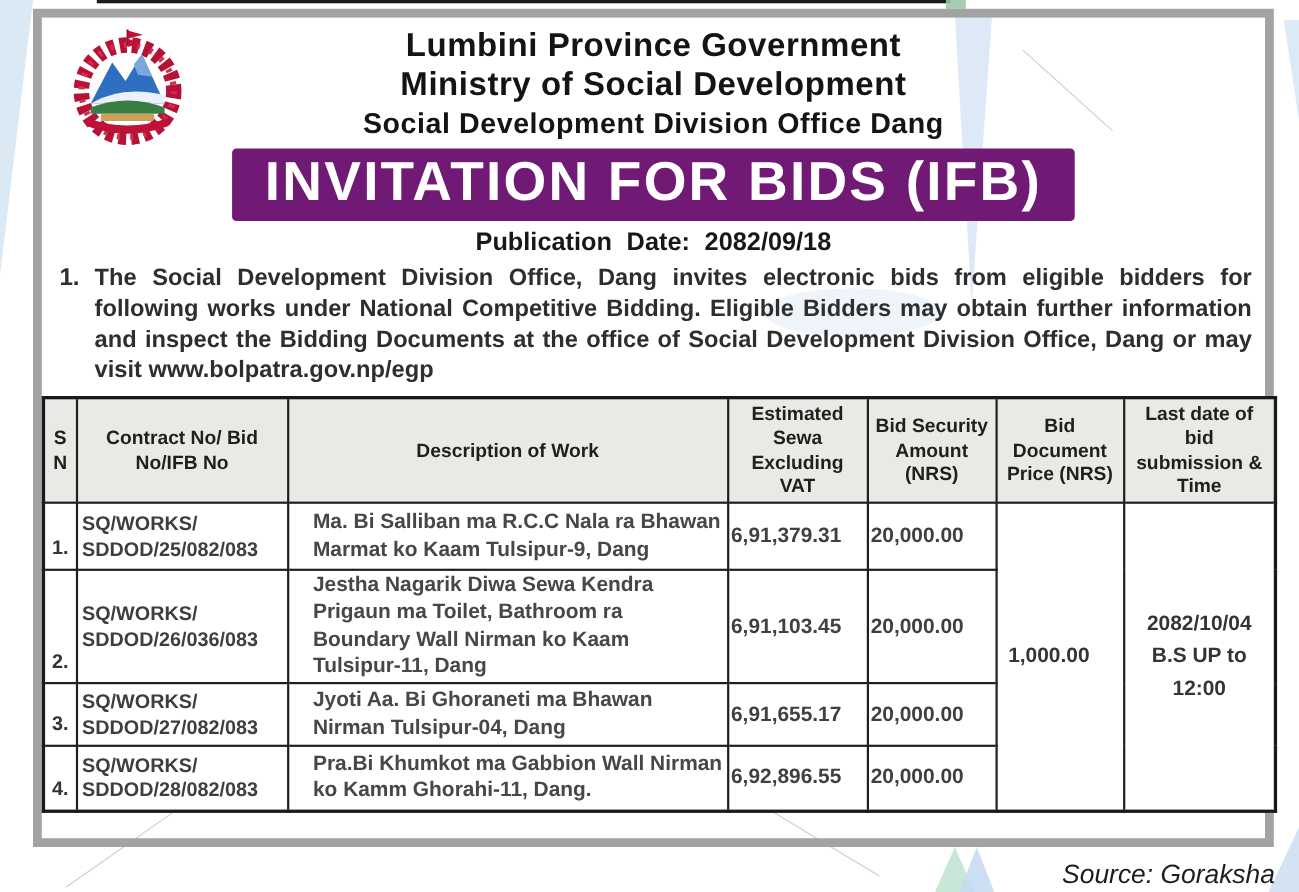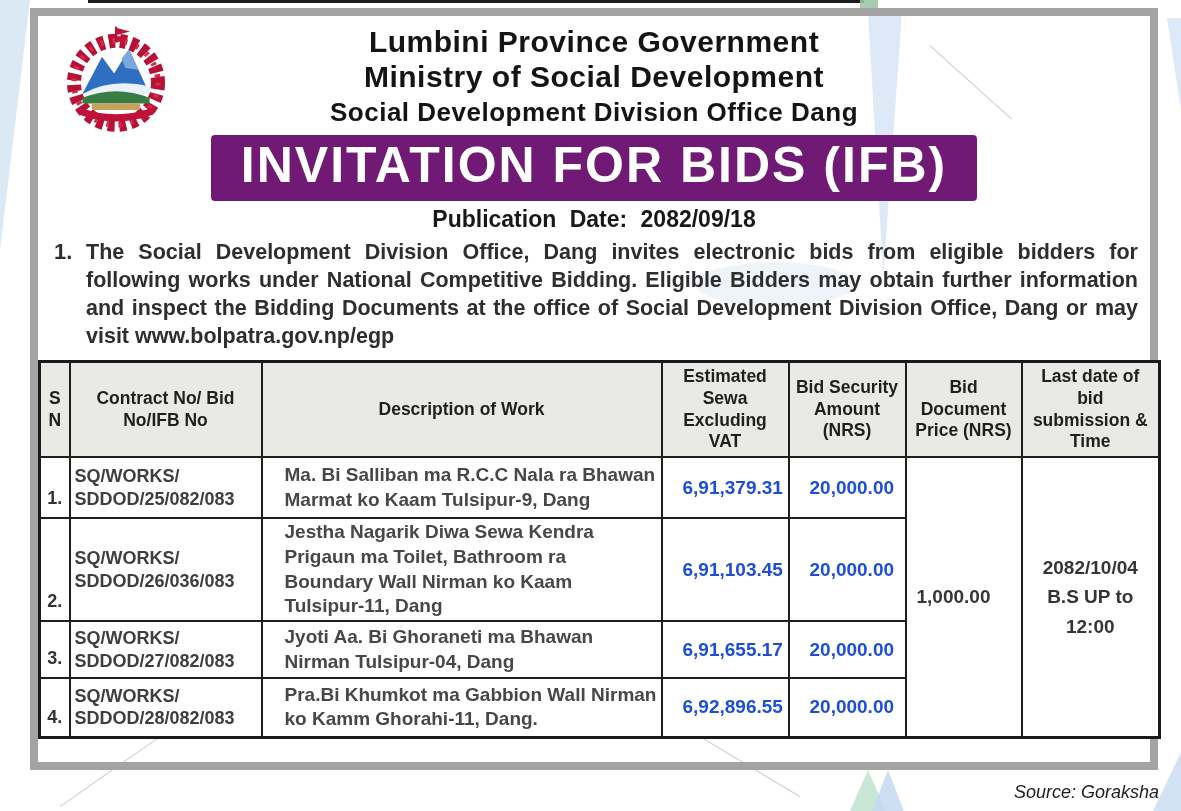--- a/index.html
+++ b/index.html
@@ -77,31 +77,31 @@
   .c-sec  { width:117px; }
   .c-prc  { width:116px; }
   .c-dat  { width:138px; }
   tr.hrow { height:88px; }
   tr.r1 { height:61px; } tr.r2 { height:89px; } tr.r3 { height:57px; } tr.r4 { height:59px; }
   td.sn { text-align:center; font-size:18px; color:#333; vertical-align:bottom; padding-bottom:8px;}
   td.con { font-size:18px; color:#3e3e3e; padding:1px 2px 1px 4px; line-height:1.25;
            vertical-align:middle; }
   td.desc { font-size:19px; color:#474747; padding:1px 4px 1px 22px; line-height:1.3;
             vertical-align:middle; }
-  td.num { font-size:19px; color:#1d4ed8; padding-left:20px; vertical-align:middle;
+  td.num { font-size:19px; color:#404040; padding-left:2px; vertical-align:middle;
            text-align:left; }
   td.prc { font-size:19px; color:#353535; padding-left:10px; vertical-align:middle; }
   td.dat { font-size:19px; color:#353535; text-align:center; vertical-align:middle;
            line-height:1.55; padding:0 4px; }
 
   .sig-band { height:30px; text-align:right; padding:1px 10px 0 0;
               font-size:25px; font-weight:bold; color:#111; }
 
   .source { position:absolute; right:22px; top:782px; font-style:italic;
-            font-size:18px; color:#1d1d1d; }
+            font-size:24px; color:#1d1d1d; }
 </style>
 </head>
 <body>
 
 <div class="stage">
 
   <div class="wm wm-topline"></div>
   <div class="wm wm-topleft-band"></div>
   <div class="wm wm-top-wedge"></div>
   <div class="wm wm-top-tick"></div>

